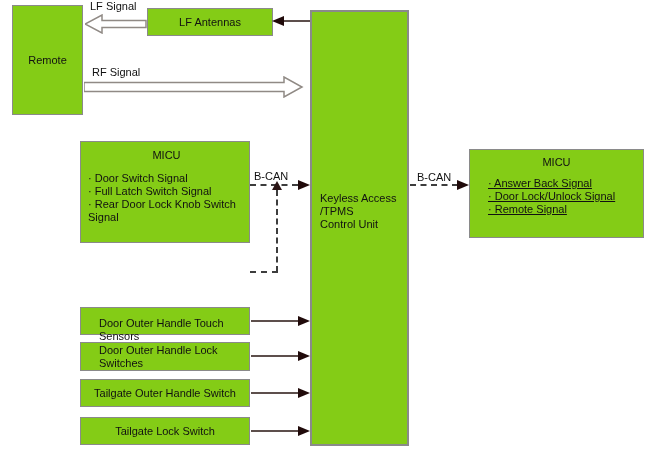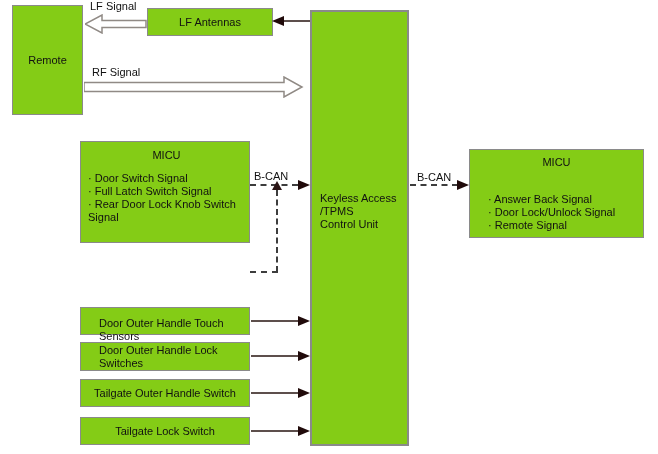--- a/index.html
+++ b/index.html
@@ -90,21 +90,21 @@
   <div class="box center-flex" style="left:80px;top:379px;width:170px;height:28px;">
     <span>Tailgate Outer Handle Switch</span>
   </div>
 
   <div class="box center-flex" style="left:80px;top:417px;width:170px;height:28px;">
     <span>Tailgate Lock Switch</span>
   </div>
 
   <div class="box" style="left:469px;top:149px;width:175px;height:89px;padding:6px 4px 0 18px;">
     <div class="box-title" style="margin-right:14px;">MICU</div>
-    <div class="bullets" style="margin-top:24px;">
+    <div class="bullets" style="margin-top:8px;text-decoration:underline;">
       <div>· Answer Back Signal</div>
       <div>· Door Lock/Unlock Signal</div>
       <div>· Remote Signal</div>
     </div>
   </div>
 
   <div class="label" style="left:90px;top:0px;">LF Signal</div>
   <div class="label" style="left:92px;top:66px;">RF Signal</div>
   <div class="label" style="left:254px;top:170px;">B-CAN</div>
   <div class="label" style="left:417px;top:171px;">B-CAN</div>

